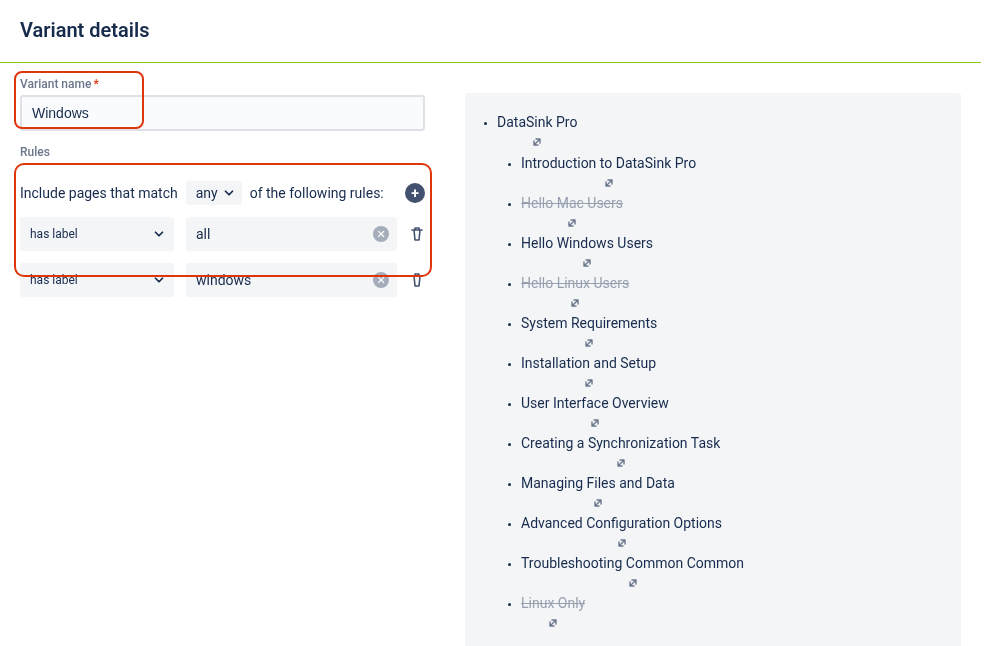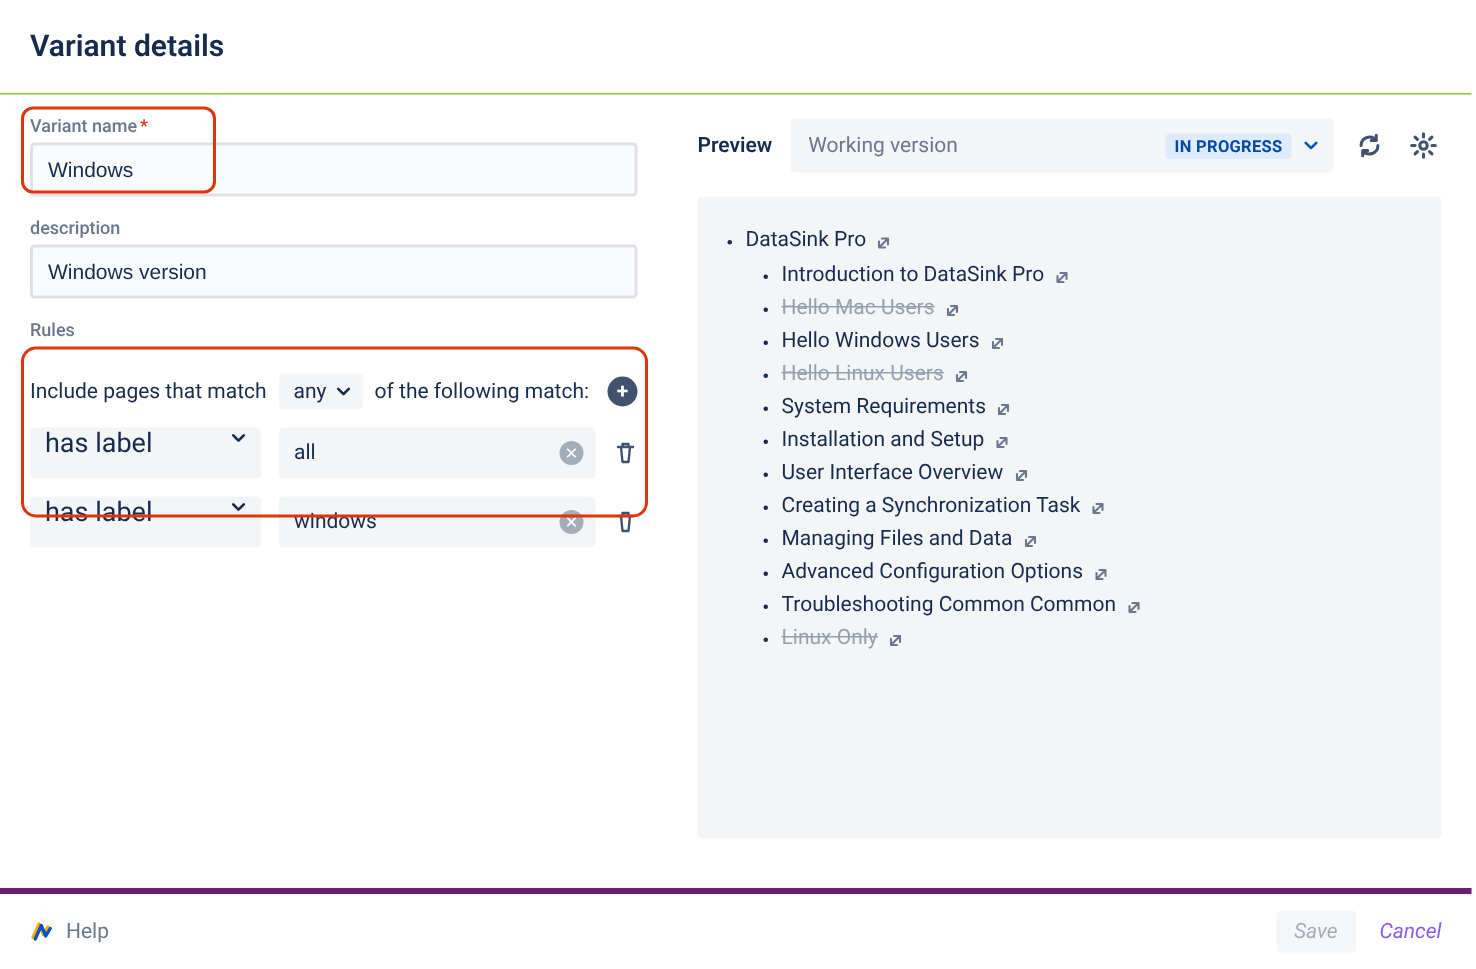--- a/index.html
+++ b/index.html
@@ -28,21 +28,21 @@
     background:#F4F5F7; border-radius:3px; padding:4px 6px 4px 10px; font-size:14px; color:#172B4D;
   }
   .chevron { width:14px; height:14px; }
   .add-circle {
     width:20px; height:20px; border-radius:50%; background:#42526E; color:#fff;
     display:flex; align-items:center; justify-content:center; font-size:14px; font-weight:700; cursor:pointer;
   }
   .rule-line { display:flex; align-items:center; gap:12px; margin-top:12px; }
   .rule-condition {
     flex:0 0 154px; height:34px; background:#F4F5F7; border-radius:3px;
-    display:flex; align-items:flex-start; justify-content:space-between; padding:0 8px 0 10px; font-size:18px;
+    display:flex; align-items:center; justify-content:space-between; padding:0 8px 0 10px; font-size:12px;
   }
   .rule-value {
     flex:1; height:34px; background:#F4F5F7; border-radius:3px;
     display:flex; align-items:center; justify-content:space-between; padding:0 8px 0 10px; font-size:14px;
   }
   .clear-x {
     width:16px; height:16px; border-radius:50%; background:#A5ADBA; color:#fff;
     display:flex; align-items:center; justify-content:center; font-size:11px; line-height:1;
   }
   .trash { width:16px; height:16px; color:#42526E; flex:0 0 16px; }
@@ -67,21 +67,21 @@
   }
   .icon-btn { width:24px; height:24px; color:#42526E; display:flex; align-items:center; justify-content:center; cursor:pointer; }
   .preview-body {
     background:#F4F5F7; border-radius:3px; margin-top:16px; padding:18px 8px 120px 8px;
     font-size:14px; color:#172B4D;
   }
   ul.tree { list-style:disc; margin:0; padding-left:24px; }
   ul.tree ul { list-style:disc; margin:4px 0 0 0; padding-left:24px; }
   ul.tree li { padding:3px 0; }
   ul.tree li::marker { color:#172B4D; font-size:10px; }
-  .page-link { display:inline-flex; align-items:flex-end; gap:6px; color:#172B4D; }
+  .page-link { display:inline-flex; align-items:center; gap:6px; color:#172B4D;flex-direction:column; }
   .excluded { color:#97A0AF; text-decoration:line-through; }
   .ext-icon { width:12px; height:12px; color:#6B778C; flex:0 0 12px; }
 
   .footer {
     border-top:4px solid #701a75; height:54px; display:flex; align-items:center;
     justify-content:space-between; padding:0 20px;
   }
   .help { display:flex; align-items:center; gap:8px; color:#6B778C; font-size:14px; }
   .help-icon { width:16px; height:16px; }
   .footer-actions { display:flex; align-items:center; gap:16px;font-style:italic; }
@@ -126,41 +126,37 @@
 
       <div style="position:relative">
         <div class="highlight-box hl1"></div>
         <div class="field-label">
           <span>Variant name</span>
             <span class="req">*</span>
         </div>
         <input class="input" value="Windows" style="">
       </div>
 
-      <div class="section-gap">
-        <div class="field-label">description</div>
-        <input class="input" value="Windows version" style="">
-      </div>
 
       <div class="section-gap" style="position:relative; ">
         <div class="field-label">Rules</div>
 
         <div style="position:relative; padding-top:14px;">
           <div class="highlight-box hl2"></div>
 
           <div class="rules-row">
             <div class="rules-text">
               <span>Include pages that match</span>
               <span class="select-pill">
                 <span>any</span>
                 <svg class="chevron" viewBox="0 0 16 16">
                     <use href="#i-chevron-down"></use>
                   </svg>
               </span>
-              <span>of the following match:</span>
+              <span>of the following rules:</span>
             </div>
             <div class="add-circle">+</div>
           </div>
 
           <div id="rules-container">
               <div class="rule-line">
                 <div class="rule-condition">
                   <span>has label</span>
                   <svg class="chevron" viewBox="0 0 16 16">
                     <use href="#i-chevron-down"></use>
@@ -189,42 +185,20 @@
                   <use href="#i-trash"></use>
                 </svg>
               </div>
             </div>
         </div>
       </div>
 
     </div>
 
     <div class="right">
-      <div class="preview-header">
-        <div class="preview-label">Preview</div>
-        <div class="version-bar">
-          <span>Working version</span>
-          <span class="status-group">
-            <span class="badge">IN PROGRESS</span>
-            <svg class="chevron" viewBox="0 0 16 16" style="color:#0052CC">
-                <use href="#i-chevron-down"></use>
-              </svg>
-          </span>
-        </div>
-        <div class="icon-btn">
-          <svg width="18" height="18" viewBox="0 0 16 16">
-              <use href="#i-refresh"></use>
-            </svg>
-        </div>
-        <div class="icon-btn">
-          <svg width="18" height="18" viewBox="0 0 16 16">
-              <use href="#i-gear"></use>
-            </svg>
-        </div>
-      </div>
 
       <div class="preview-body">
         <ul class="tree">
           <li>
             <span class="page-link">
               <span>DataSink Pro</span>
               <svg class="ext-icon" viewBox="0 0 12 12">
                   <use href="#i-external"></use>
                 </svg>
             </span>

